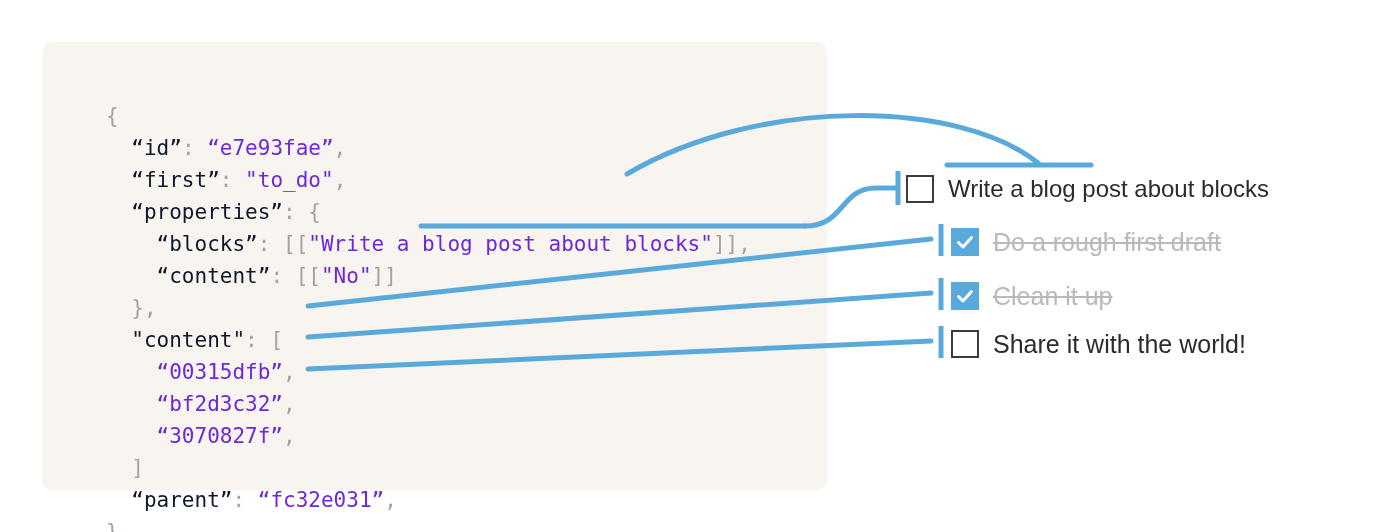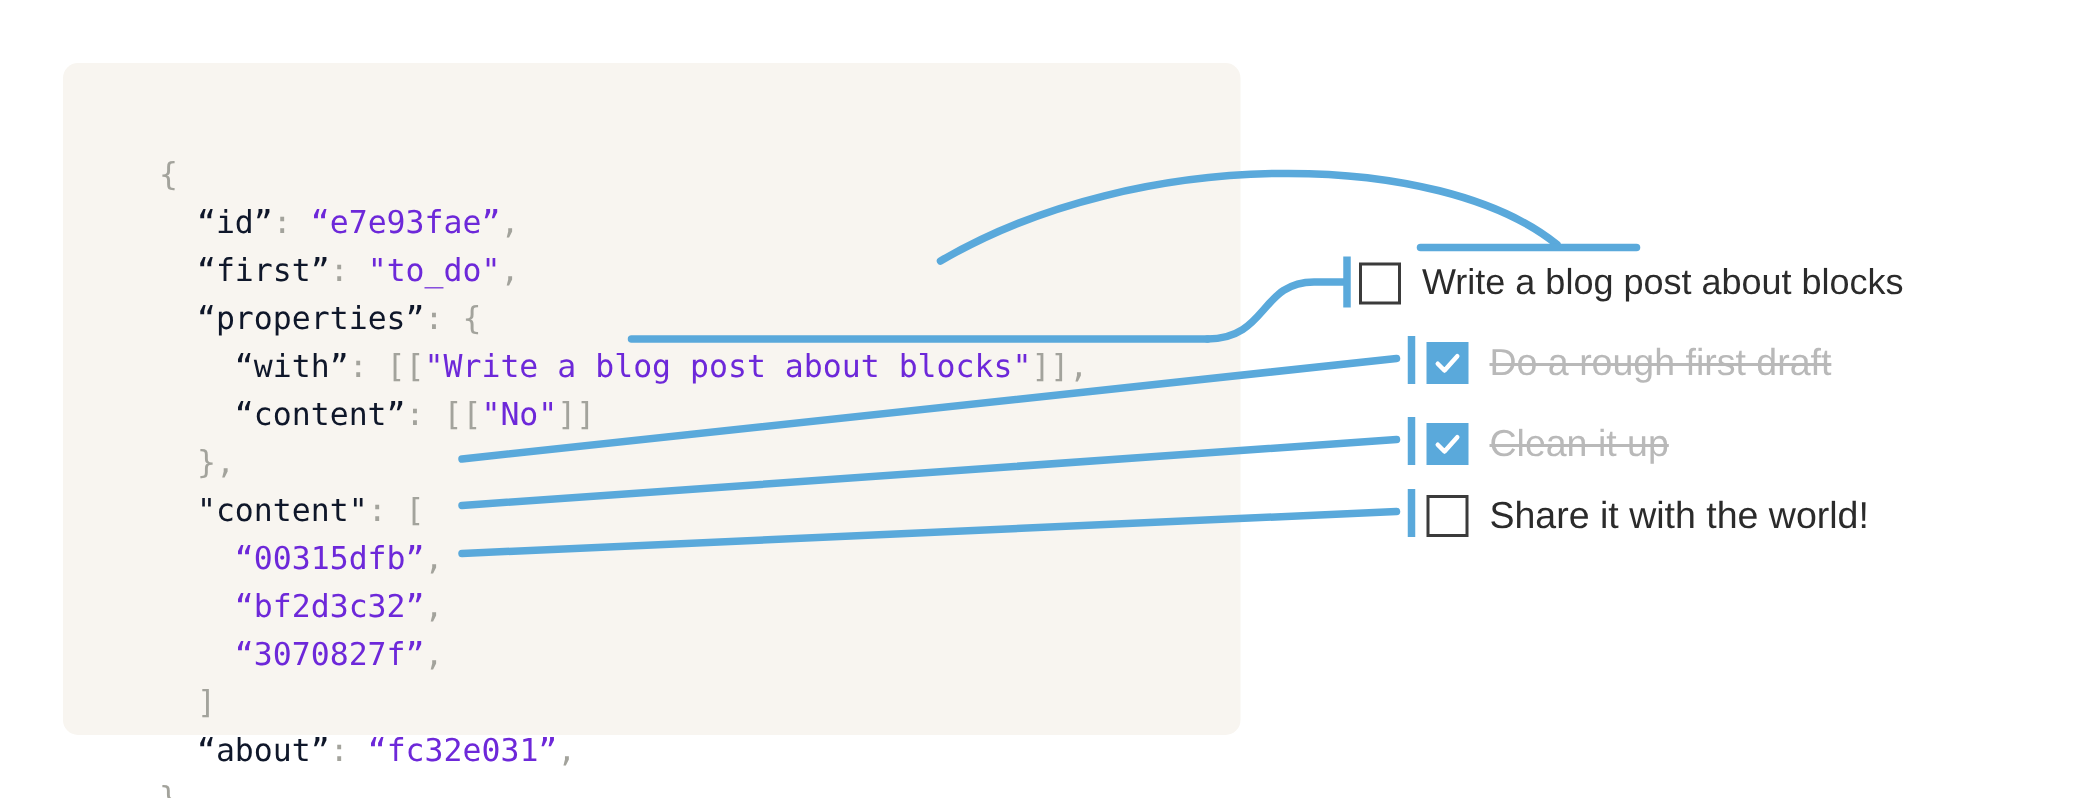--- a/index.html
+++ b/index.html
@@ -100,29 +100,29 @@
 </head>
 <body>
 
 <div id="stage">
 
   <div id="code-panel">
     <pre id="code-text"><span class="p">{</span>
   <span class="k">“id”</span><span class="p">: </span><span class="s">“e7e93fae”</span><span class="p">,</span>
   <span class="k">“first”</span><span class="p">: </span><span class="s">"to_do"</span><span class="p">,</span>
   <span class="k">“properties”</span><span class="p">: {</span>
-    <span class="k">“with”</span><span class="p">: [[</span><span class="s">"Write a blog post about blocks"</span><span class="p">]],</span>
+    <span class="k">“blocks”</span><span class="p">: [[</span><span class="s">"Write a blog post about blocks"</span><span class="p">]],</span>
     <span class="k">“content”</span><span class="p">: [[</span><span class="s">"No"</span><span class="p">]]</span>
   <span class="p">},</span>
   <span class="k">"content"</span><span class="p">: [</span>
     <span class="s">“00315dfb”</span><span class="p">,</span>
     <span class="s">“bf2d3c32”</span><span class="p">,</span>
     <span class="s">“3070827f”</span><span class="p">,</span>
   <span class="p">]</span>
-  <span class="k">“about”</span><span class="p">: </span><span class="s">“fc32e031”</span><span class="p">,</span>
+  <span class="k">“parent”</span><span class="p">: </span><span class="s">“fc32e031”</span><span class="p">,</span>
 <span class="p">}</span></pre>
   </div>
 
   <svg id="connectors" viewBox="0 0 1400 532" xmlns="http://www.w3.org/2000/svg">
     <g fill="none" stroke="#5aa9db" stroke-width="5" stroke-linecap="round">
 
       <path d="M 627 174 C 760 96, 960 100, 1038 163" stroke-linecap="round"></path>
 
       <path d="M 947 165 L 1091 165"></path>
 

